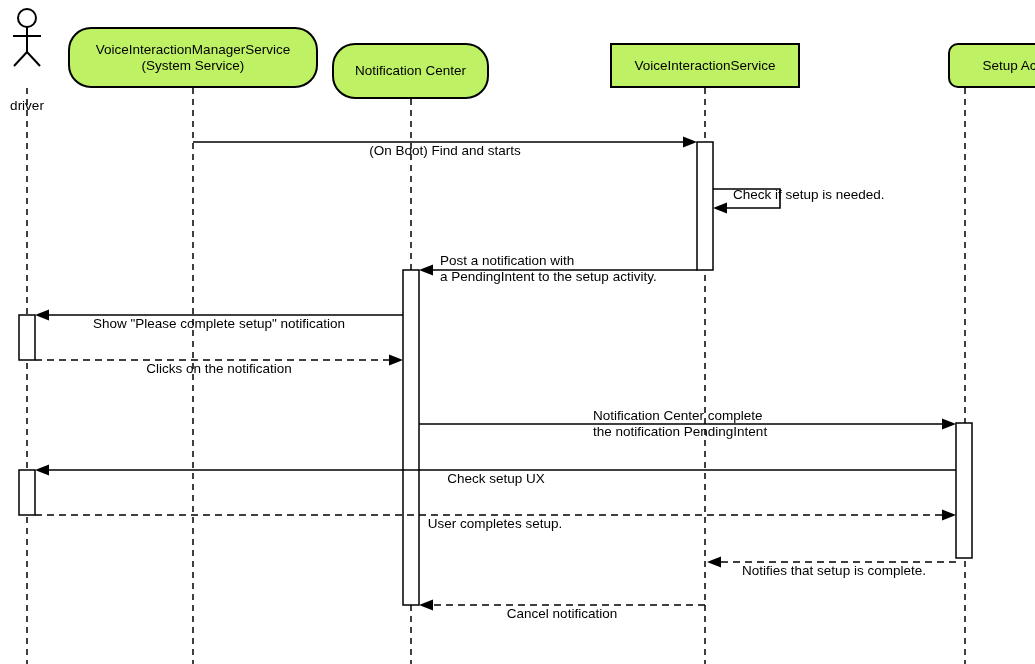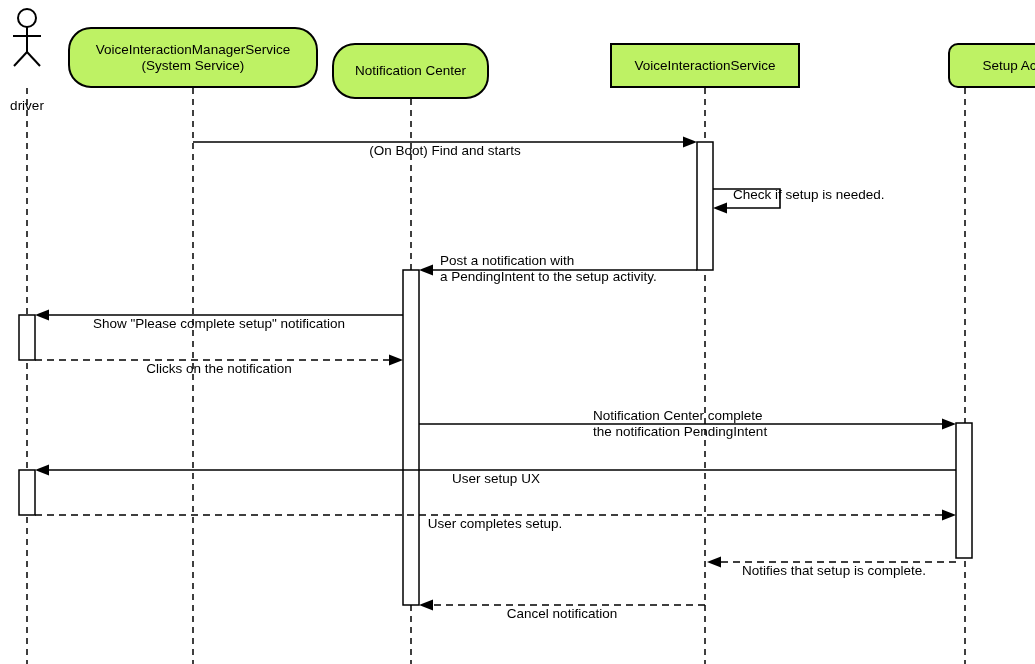--- a/index.html
+++ b/index.html
@@ -156,21 +156,21 @@
   <div class="msg" style="left:440px; top:233px;">Post a notification with
 a PendingIntent to the setup activity.</div>
 
   <div class="msg center" style="left:219px; top:296px;">Show "Please complete setup" notification</div>
 
   <div class="msg center" style="left:219px; top:341px;">Clicks on the notification</div>
 
   <div class="msg" style="left:593px; top:388px;">Notification Center complete
 the notification PendingIntent</div>
 
-  <div class="msg center" style="left:496px; top:451px;">User setup UX</div>
+  <div class="msg center" style="left:496px; top:451px;">Check setup UX</div>
 
   <div class="msg center" style="left:495px; top:496px;">User completes setup.</div>
 
   <div class="msg center" style="left:834px; top:543px;text-align:center;">Notifies that setup is complete.</div>
 
   <div class="msg center" style="left:562px; top:586px;">Cancel notification</div>
 
 </div>
 
 </body></html>

